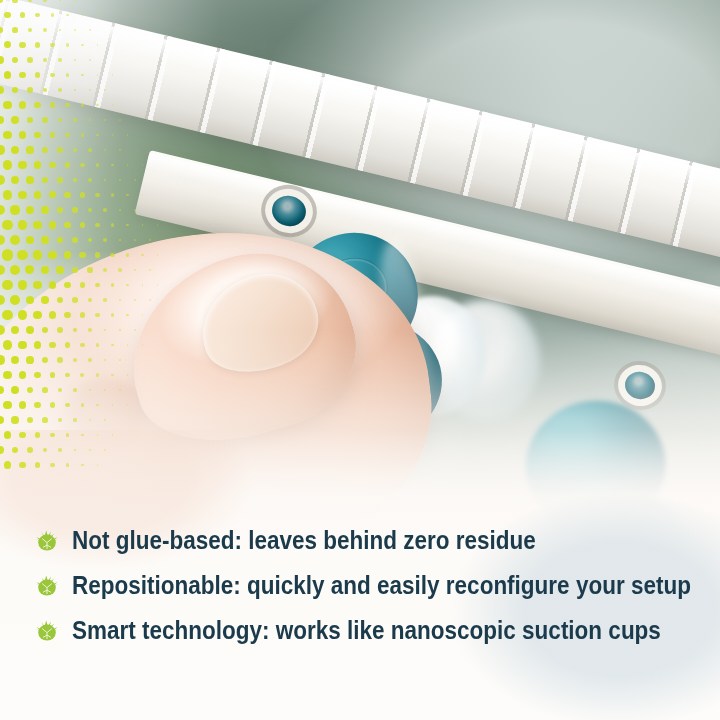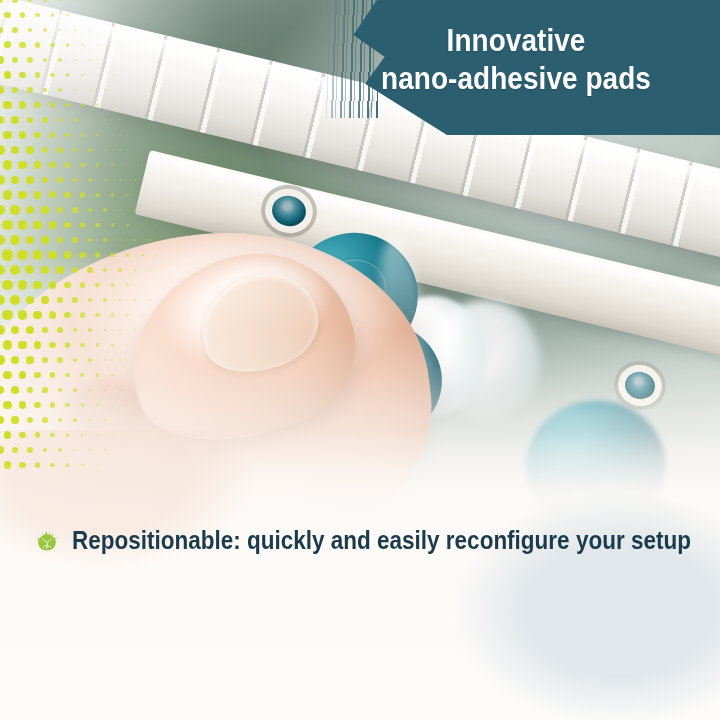--- a/index.html
+++ b/index.html
@@ -493,45 +493,77 @@
       <span style="left: 104.3px; top: 449.3px; height: 1.4px; width: 1.4px; background: rgb(207, 224, 36); opacity: 0.31;"></span>
       <span style="left: 3.92985px; top: 461.43px; height: 7.1403px; width: 7.1403px; background: rgb(207, 224, 36); opacity: 0.95;"></span>
       <span style="left: 19.4199px; top: 461.92px; height: 6.1603px; width: 6.1603px; background: rgb(207, 224, 36); opacity: 0.86;"></span>
       <span style="left: 34.9099px; top: 462.41px; height: 5.1803px; width: 5.1803px; background: rgb(207, 224, 36); opacity: 0.76;"></span>
       <span style="left: 50.3999px; top: 462.9px; height: 4.2003px; width: 4.2003px; background: rgb(207, 224, 36); opacity: 0.66;"></span>
       <span style="left: 65.8899px; top: 463.39px; height: 3.2203px; width: 3.2203px; background: rgb(207, 224, 36); opacity: 0.57;"></span>
       <span style="left: 81.3799px; top: 463.88px; height: 2.2403px; width: 2.2403px; background: rgb(207, 224, 36); opacity: 0.47;"></span>
       <span style="left: 96.8px; top: 464.3px; height: 1.4px; width: 1.4px; background: rgb(207, 224, 36); opacity: 0.37;"></span>
     </div>
 
-  <div class="banner">
-    <div class="shape"></div>
-    <div class="brush"></div>
-    <div class="title">
-      <span>Innovative</span>
-      <span class="l2">nano-adhesive pads</span>
-    </div>
-  </div>
 
   <div class="bullets" id="bullets">
+      <div class="bullet">
+        <span class="leafwrap">
+          <svg viewBox="0 0 32 30" width="26" height="24" aria-hidden="true">
+            <g fill="#9ac63b">
+              <ellipse cx="16" cy="17" rx="11" ry="10"></ellipse>
+              <path d="M16 17 L9 4 L13 9 L15 2 L17 9 L21 3 L19 10 L25 6 Z"></path>
+              <path d="M16 17 L2 13 L7 14 L3 10 L9 13 Z"></path>
+              <path d="M16 17 L30 13 L25 14 L29 10 L23 13 Z"></path>
+            </g>
+            <g stroke="#ffffff" stroke-width="1.1" fill="none" opacity=".9">
+              <path d="M16 17 L16 25"></path>
+              <path d="M16 20 L11 23"></path>
+              <path d="M16 20 L21 23"></path>
+              <path d="M16 17 L10 12"></path>
+              <path d="M16 17 L22 12"></path>
+            </g>
+          </svg>
+        </span>
+        <span class="txt">Not glue-based: leaves behind zero residue</span>
+      </div>
       <div class="bullet">
         <span class="leafwrap">
           <svg viewBox="0 0 32 30" width="26" height="24" aria-hidden="true">
             <g fill="#9ac63b">
               <ellipse cx="16" cy="17" rx="11" ry="10"></ellipse>
               <path d="M16 17 L9 4 L13 9 L15 2 L17 9 L21 3 L19 10 L25 6 Z"></path>
               <path d="M16 17 L2 13 L7 14 L3 10 L9 13 Z"></path>
               <path d="M16 17 L30 13 L25 14 L29 10 L23 13 Z"></path>
             </g>
             <g stroke="#ffffff" stroke-width="1.1" fill="none" opacity=".9">
               <path d="M16 17 L16 25"></path>
               <path d="M16 20 L11 23"></path>
               <path d="M16 20 L21 23"></path>
               <path d="M16 17 L10 12"></path>
               <path d="M16 17 L22 12"></path>
             </g>
           </svg>
         </span>
         <span class="txt">Repositionable: quickly and easily reconfigure your setup</span>
       </div>
+      <div class="bullet">
+        <span class="leafwrap">
+          <svg viewBox="0 0 32 30" width="26" height="24" aria-hidden="true">
+            <g fill="#9ac63b">
+              <ellipse cx="16" cy="17" rx="11" ry="10"></ellipse>
+              <path d="M16 17 L9 4 L13 9 L15 2 L17 9 L21 3 L19 10 L25 6 Z"></path>
+              <path d="M16 17 L2 13 L7 14 L3 10 L9 13 Z"></path>
+              <path d="M16 17 L30 13 L25 14 L29 10 L23 13 Z"></path>
+            </g>
+            <g stroke="#ffffff" stroke-width="1.1" fill="none" opacity=".9">
+              <path d="M16 17 L16 25"></path>
+              <path d="M16 20 L11 23"></path>
+              <path d="M16 20 L21 23"></path>
+              <path d="M16 17 L10 12"></path>
+              <path d="M16 17 L22 12"></path>
+            </g>
+          </svg>
+        </span>
+        <span class="txt">Smart technology: works like nanoscopic suction cups</span>
+      </div>
     </div>
 
 </div>
 
 </body></html>

